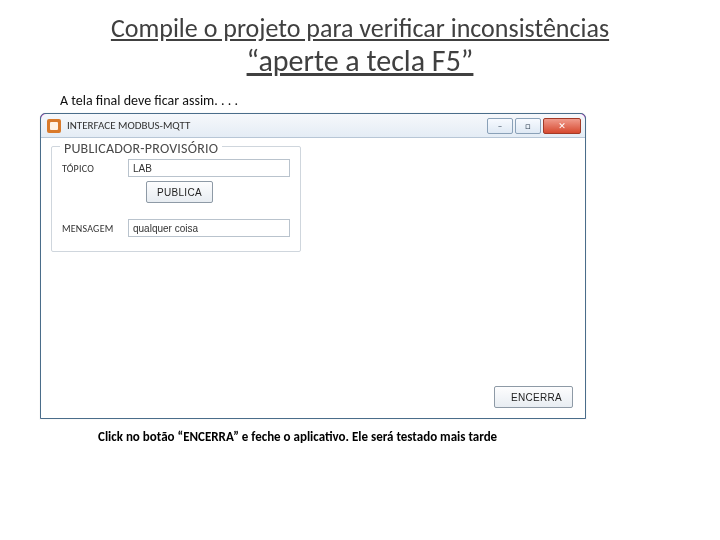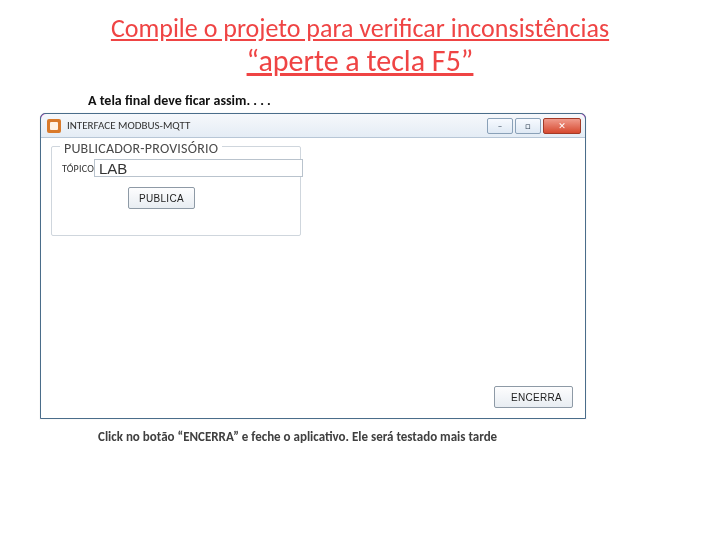--- a/index.html
+++ b/index.html
@@ -7,39 +7,39 @@
     width: 720px;
     height: 540px;
     background: #ffffff;
     font-family: "Segoe UI", Calibri, Arial, sans-serif;
     position: relative;
   }
   .slide-title {
     text-align: center;
     font-size: 26px;
     font-weight: 400;
-    color: #ef4444;
+    color: #404040;
     padding: 14px 40px 0 40px;
     line-height: 1.15;
     text-decoration: underline;
   }
   .subtitle {
     display: block;
     font-size: 30px;
   }
   .caption-above {
     font-size: 14px;
-    font-weight: 700;
+    font-weight: 400;
     color: #111;
-    margin: 14px 0 4px 88px;
+    margin: 14px 0 4px 60px;
   }
   .caption-below {
     font-size: 13px;
     font-weight: 700;
-    color: #404040;
+    color: #000000;
     margin: 10px 0 0 98px;
     max-width: 480px;
     line-height: 1.25;
   }
 
   
   .app-window {
     width: 546px;
     margin-left: 40px;
     border: 1px solid #4a6d8a;
@@ -112,40 +112,42 @@
     background: #fff;
     padding: 0 4px;
     font-size: 14px;
     color: #4a4a4a;
     letter-spacing: 0.2px;
   }
 
   .form-row {
     display: flex;
     align-items: center;
-    margin-bottom: 10px;
+    margin-bottom: 4px;
+    justify-content: center;
   }
   .form-label {
     width: 66px;
     font-size: 10px;
     color: #333;
     letter-spacing: 0.2px;
   }
   .text-input {
     flex: 1;
     height: 18px;
     border: 1px solid #b9c3cd;
     padding: 7px 4px;
-    font-size: 15px;
+    font-size: 10px;
     color: #333;
     background: #fff;
   }
   .btn-row {
     display: flex;
     margin-bottom: 16px;
+    gap: 18px;
   }
   .btn-spacer { width: 66px; }
   .btn {
     height: 22px;
     min-width: 66px;
     border: 1px solid #8e9aa6;
     background: linear-gradient(#fdfdfe,#e8edf2);
     border-radius: 2px;
     font-size: 10px;
     color: #222;
@@ -191,19 +193,23 @@
       <div class="form-row">
         <div class="form-label">TÓPICO</div>
         <input class="text-input" type="text" value="LAB" style="">
       </div>
 
       <div class="btn-row">
         <div class="btn-spacer"></div>
         <button class="btn">PUBLICA</button>
       </div>
 
+      <div class="form-row">
+        <div class="form-label">MENSAGEM</div>
+        <input class="text-input" type="text" value="qualquer coisa" style="">
+      </div>
     </div>
 
     <button class="btn encerra-btn">ENCERRA</button>
   </div>
 </div>
 
 <div class="caption-below">Click no botão “ENCERRA” e feche o aplicativo. Ele será testado mais tarde</div>
 
 </body></html>

